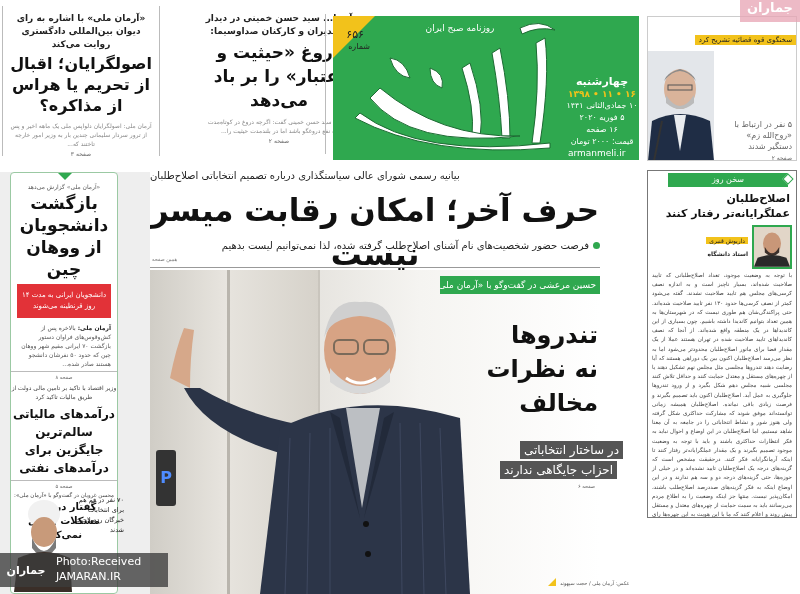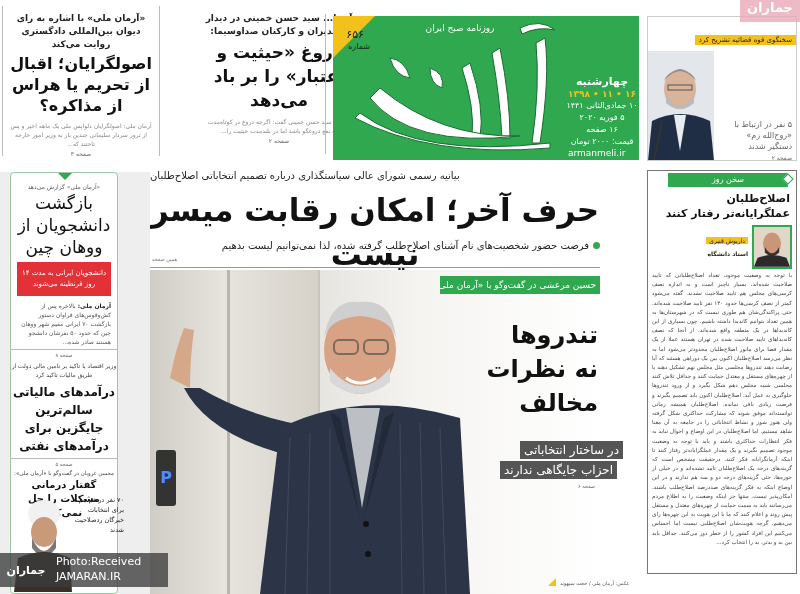--- a/index.html
+++ b/index.html
@@ -43,21 +43,21 @@
   .main-h { left: 150px; top: 188px; width: 450px; font-size: 31px; font-weight: bold; text-align: center; line-height: 44px; letter-spacing: -1px; }
   .main-sub { left: 150px; top: 240px; width: 450px; font-size: 10px; font-weight: normal; text-align: right; color: #222; }
   .main-sub .dot { display: inline-block; width: 7px; height: 7px; border-radius: 50%; background: #2fa84f; margin-left: 4px; }
   .same-page { left: 152px; top: 256px; font-size: 5px; color: #777; }
   .hr-mid { left: 150px; top: 267px; width: 450px; height: 1px; background: #999; }
 
   
   .left-col { left: 10px; top: 172px; width: 108px; height: 422px; border: 1px solid #9bc9a3; border-radius: 4px; background: #fff; overflow: hidden; text-align: center; }
   .left-col .notch { position: absolute; left: 46px; top: -1px; width: 0; height: 0; border-left: 8px solid transparent; border-right: 8px solid transparent; border-top: 8px solid #2fa84f; }
   .lc-kick { font-size: 6px; color: #555; margin-top: 10px; }
-  .lc-h1 { font-size: 17px; font-weight: normal; line-height: 22px; margin-top: 2px; }
+  .lc-h1 { font-size: 17px; font-weight: bold; line-height: 22px; margin-top: 2px; }
   .lc-red { background: #e23238; color: #fff; font-size: 7px; line-height: 11px; margin: 4px 6px 0; padding: 6px 2px; }
   .lc-body { font-size: 6px; color: #555; line-height: 9px; margin: 5px 6px 0; text-align: right; }
   .lc-body b { color: #222; }
   .lc-pg { font-size: 5px; color: #666; margin-top: 3px; border-top: 1px solid #bbb; padding-top: 2px; }
   .lc-kick2 { font-size: 6px; color: #444; margin-top: 3px; line-height: 9px; }
   .lc-h2 { font-size: 12px; font-weight: bold; line-height: 18px; margin-top: 4px; }
   .lc-kick3 { font-size: 5.5px; color: #444; margin-top: 3px; }
   .lc-h3 { font-size: 10px; font-weight: bold; line-height: 14px; margin-top: 2px; }
   .lc-side { position: absolute; right: 6px; top: 495px; width: 54px; font-size: 6.5px; color: #222; line-height: 10px; text-align: right; }
   .left-col-bg { left: 0; top: 172px; width: 150px; height: 422px; background: #eeeeee; }
@@ -72,21 +72,21 @@
   .interview-tag { left: 440px; top: 276px; width: 160px; height: 18px; background: #2fa84f; color: #fff; font-size: 9px; line-height: 18px; text-align: right; padding-right: 4px; white-space: nowrap; overflow: hidden; }
   .quote-h { left: 430px; top: 318px; width: 168px; font-size: 24px; font-weight: bold; line-height: 34px; text-align: right; letter-spacing: -1px; }
   .grey-box { background: #555; color: #fff; font-size: 12px; padding: 0 4px; line-height: 18px; white-space: nowrap; }
   .gb1 { left: 520px; top: 441px; }
   .gb2 { left: 500px; top: 461px; }
   .pg6 { left: 578px; top: 483px; font-size: 5px; color: #666; }
   .credit { left: 543px; top: 580px; font-size: 5px; color: #555; }
   .credit-tri { left: 548px; top: 578px; width: 0; height: 0; border-right: 8px solid #f2c21b; border-top: 8px solid transparent; }
 
   
-  .right-col { left: 647px; top: 170px; width: 150px; height: 404px; border: 1px solid #777; overflow: hidden; }
+  .right-col { left: 647px; top: 170px; width: 150px; height: 348px; border: 1px solid #777; overflow: hidden; }
   .rc-tag { position: absolute; right: 8px; top: 2px; width: 120px; height: 14px; background: #2fa84f; color: #fff; font-size: 8px; text-align: center; line-height: 14px; }
   .rc-diamond { position: absolute; right: 4px; top: 4px; width: 8px; height: 8px; background: #fff; transform: rotate(45deg); border: 1px solid #2fa84f; }
   .rc-h { position: absolute; right: 6px; top: 20px; width: 130px; font-size: 11px; font-weight: bold; line-height: 15px; text-align: right; }
   .rc-photo { position: absolute; left: 106px; top: 54px; width: 40px; height: 44px; border: 2px solid #2fa84f; background: #d6cbbf; overflow: hidden; }
   .rc-author { position: absolute; right: 48px; top: 66px; background: #f2c21b; font-size: 6px; padding: 0 3px; color: #222; }
   .rc-role { position: absolute; right: 48px; top: 79px; font-size: 6px; color: #222; font-weight: bold; }
   .rc-body { position: absolute; right: 4px; top: 100px; width: 140px; font-size: 5.6px; color: #444; line-height: 9.2px; text-align: justify; }
 
   
   .wm { left: 0; top: 553px; width: 168px; height: 34px; background: rgba(60,60,60,.78); }

